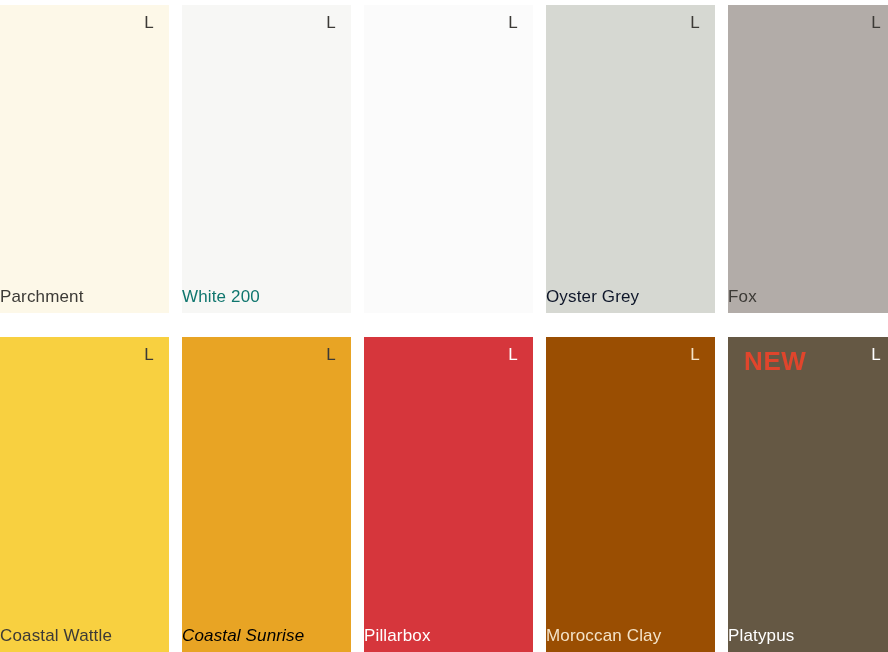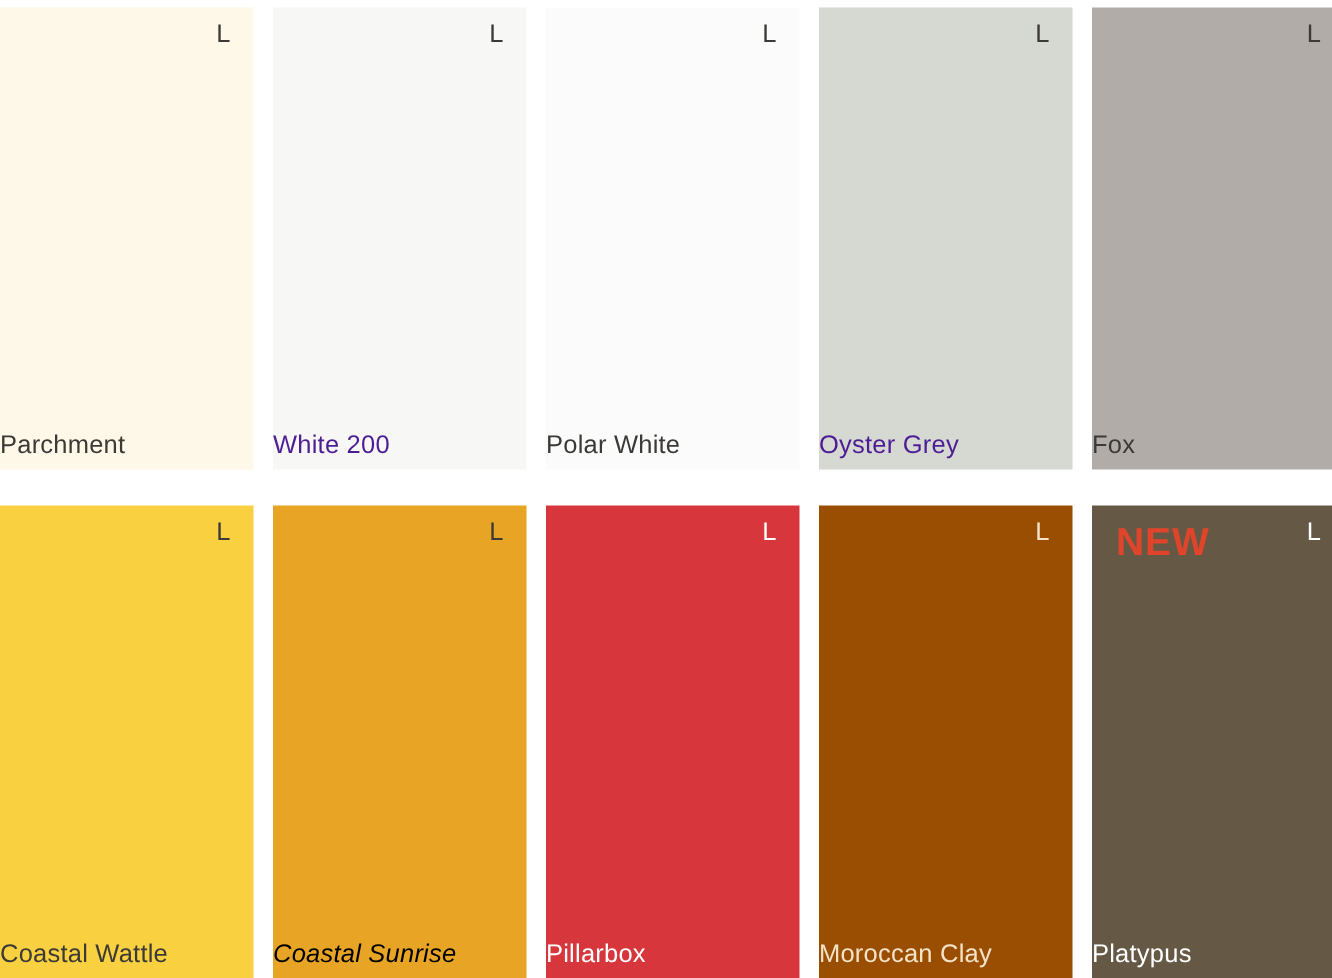--- a/index.html
+++ b/index.html
@@ -75,29 +75,28 @@
 <body>
 
 <div id="swatch-grid">
     <div class="swatch-row row-0">
       <div class="swatch col-0" style="background: rgb(253, 248, 232);">
         <span class="swatch-mark" style="color: rgb(60, 58, 54);">L</span>
         <span class="swatch-name" style="color: rgb(60, 58, 54);">Parchment</span>
       </div>
       <div class="swatch col-1" style="background: rgb(247, 247, 245);">
         <span class="swatch-mark" style="color: rgb(60, 58, 54);">L</span>
-        <span class="swatch-name" style="color: #4c1d95;">White 200</span>
+        <span class="swatch-name" style="color: #0f766e;">White 200</span>
       </div>
       <div class="swatch col-2" style="background: rgb(251, 251, 251);">
         <span class="swatch-mark" style="color: rgb(60, 58, 54);">L</span>
-        <span class="swatch-name" style="color: rgb(60, 58, 54);">Polar White</span>
       </div>
       <div class="swatch col-3" style="background: rgb(214, 216, 210);">
         <span class="swatch-mark" style="color: rgb(60, 58, 54);">L</span>
-        <span class="swatch-name" style="color: #4c1d95;">Oyster Grey</span>
+        <span class="swatch-name" style="color: #0f172a;">Oyster Grey</span>
       </div>
       <div class="swatch col-4" style="background: rgb(178, 172, 168);">
         <span class="swatch-mark" style="color: rgb(60, 58, 54);">L</span>
         <span class="swatch-name" style="color: rgb(60, 58, 54);">Fox</span>
       </div>
     </div>
     <div class="swatch-row row-1">
       <div class="swatch col-0" style="background: rgb(248, 208, 64);">
         <span class="swatch-mark" style="color: rgb(60, 58, 54);">L</span>
         <span class="swatch-name" style="color: rgb(60, 58, 54);">Coastal Wattle</span>

